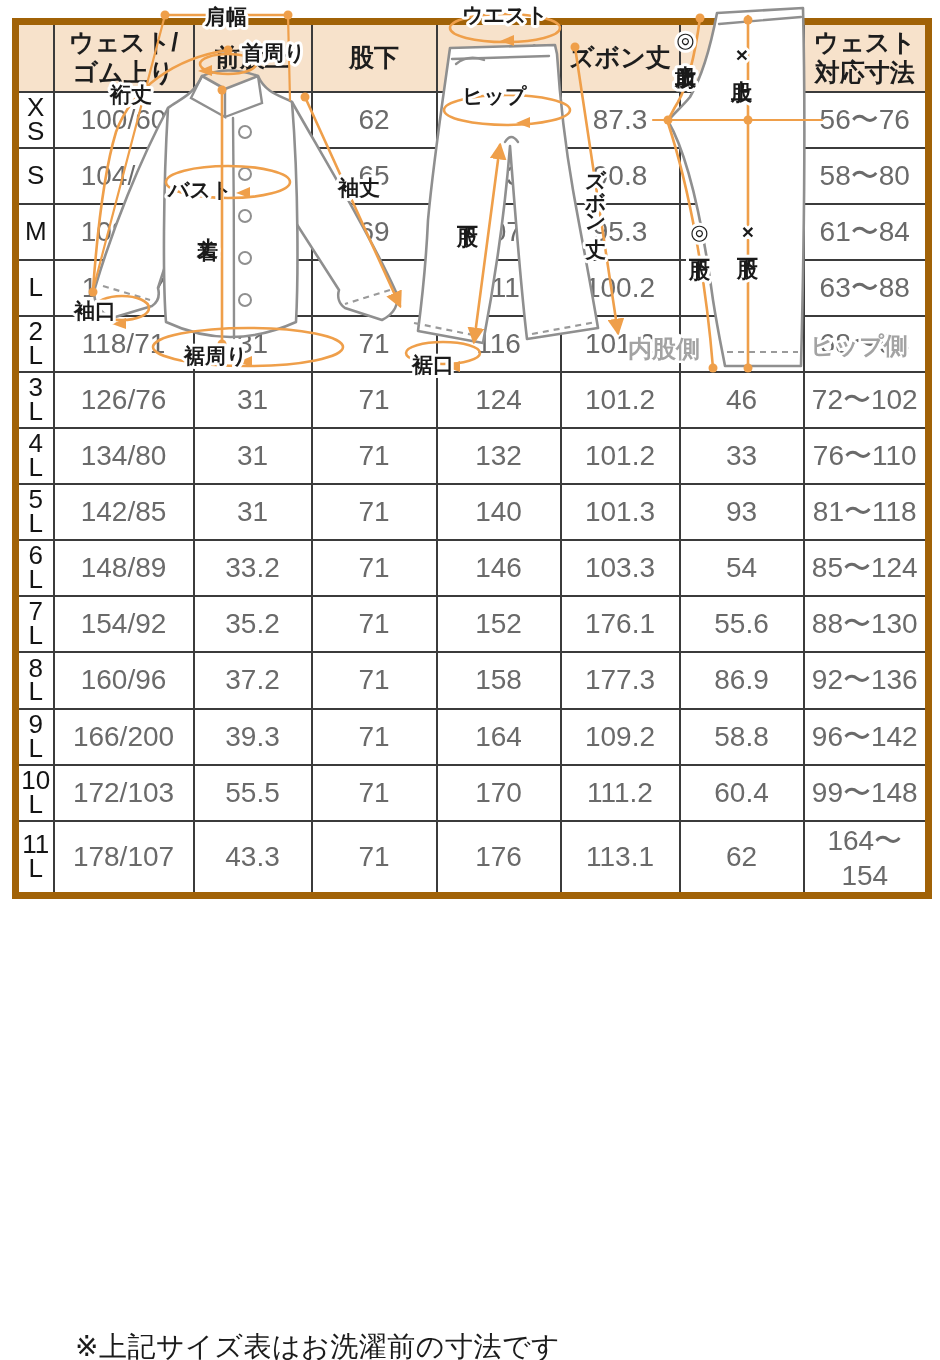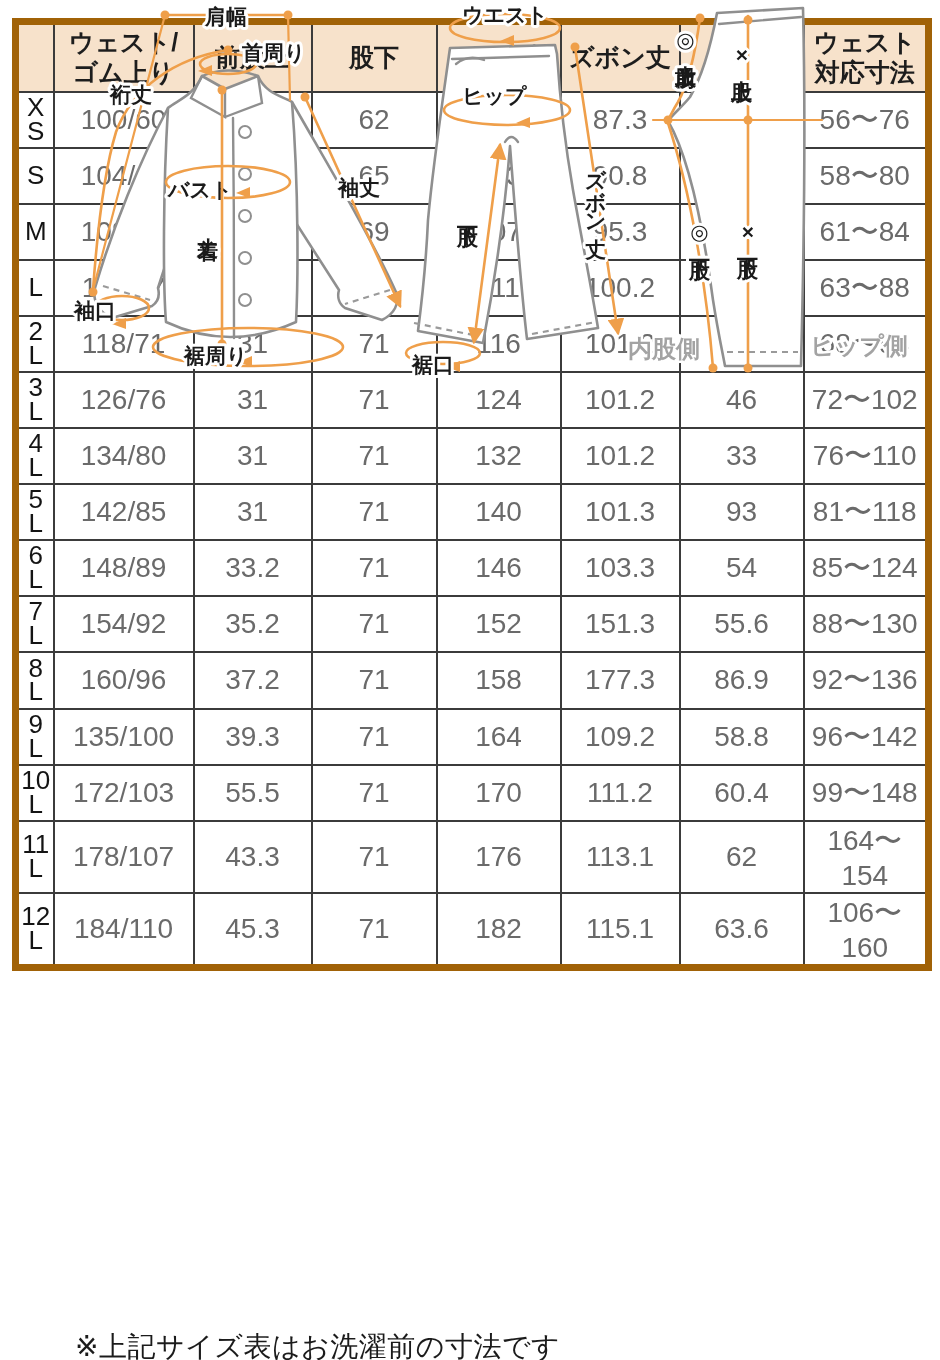--- a/index.html
+++ b/index.html
@@ -198,39 +198,39 @@
           <td>54</td>
           <td>85〜124</td>
         </tr>
         <tr>
           <th class="size-cell">7
 L</th>
           <td>154/92</td>
           <td>35.2</td>
           <td>71</td>
           <td>152</td>
-          <td>151.3</td>
+          <td>176.1</td>
           <td>55.6</td>
           <td>88〜130</td>
         </tr>
         <tr>
           <th class="size-cell">8
 L</th>
           <td>160/96</td>
           <td>37.2</td>
           <td>71</td>
           <td>158</td>
           <td>177.3</td>
           <td>86.9</td>
           <td>92〜136</td>
         </tr>
         <tr>
           <th class="size-cell">9
 L</th>
-          <td>135/100</td>
+          <td>166/200</td>
           <td>39.3</td>
           <td>71</td>
           <td>164</td>
           <td>109.2</td>
           <td>58.8</td>
           <td>96〜142</td>
         </tr>
         <tr>
           <th class="size-cell">10
 L</th>
@@ -245,31 +245,20 @@
         <tr>
           <th class="size-cell">11
 L</th>
           <td>178/107</td>
           <td>43.3</td>
           <td>71</td>
           <td>176</td>
           <td>113.1</td>
           <td>62</td>
           <td>164〜154</td>
-        </tr>
-        <tr>
-          <th class="size-cell">12
-L</th>
-          <td>184/110</td>
-          <td>45.3</td>
-          <td>71</td>
-          <td>182</td>
-          <td>115.1</td>
-          <td>63.6</td>
-          <td>106〜160</td>
         </tr>
       </tbody>
   </table>
 
   <svg class="diagrams" width="940" height="410" viewBox="0 950 940 410">
     <defs>
       <marker id="arr" viewBox="0 0 10 10" refX="8.5" refY="5" markerWidth="6.5" markerHeight="6.5" orient="auto-start-reverse">
         <path d="M0,0 L10,5 L0,10 z" fill="#ef9f4a"></path>
       </marker>
     </defs>

